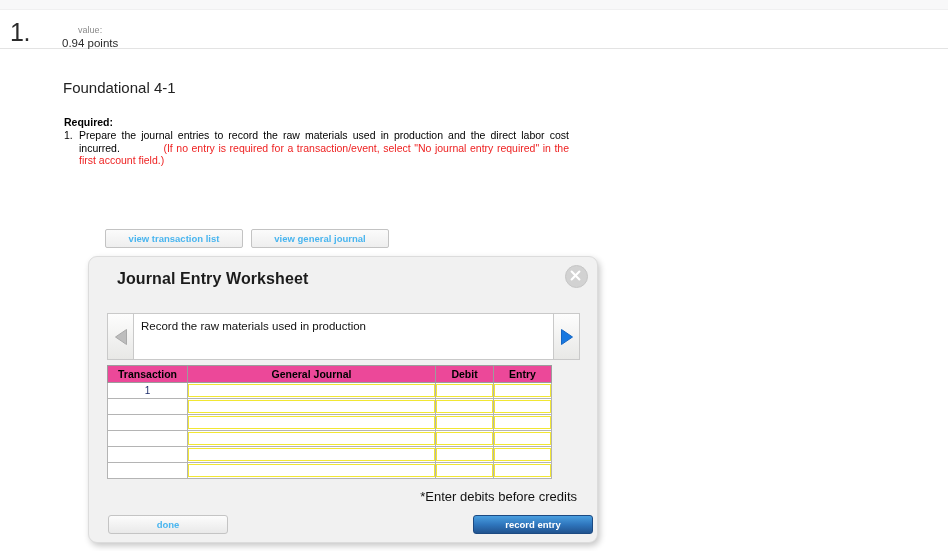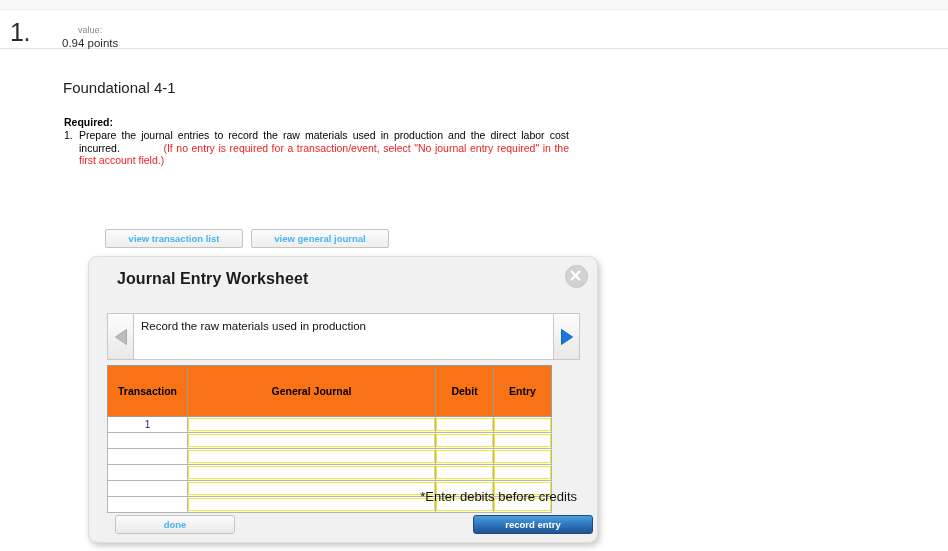--- a/index.html
+++ b/index.html
@@ -233,27 +233,27 @@
   
   #journal-table {
     position: absolute;
     left: 18px;
     top: 108px;
     width: 444px;
     border-collapse: collapse;
     table-layout: fixed;
   }
   #journal-table th {
-    background: #f97316;
+    background: #ec4899;
     border: 1px solid #9c9c9c;
     font-size: 10.5px;
     font-weight: bold;
     color: #000000;
     height: 14px;
-    padding: 18px 0;
+    padding: 1px 0;
     text-align: center;
   }
   #journal-table td {
     border: 1px solid #b4b4b4;
     height: 15px;
     padding: 0;
     background: #ffffff;
     vertical-align: middle;
   }
   td.tx-cell {
@@ -286,21 +286,21 @@
     height: 13px;
     line-height: 13px;
     text-align: center;
     font-size: 9.5px;
     font-weight: bold;
     cursor: pointer;
     border-radius: 3px;
     padding: 2px 0;
   }
   #done-btn {
-    left: 26px;
+    left: 19px;
     top: 258px;
     width: 118px;
     color: #49b5ef;
     background: linear-gradient(to bottom, #fcfcfc 0%, #e9e9e9 100%);
     border: 1px solid #c4c4c4;
   }
   #clear-btn {
     left: 258px;
     top: 258px;
     width: 118px;

